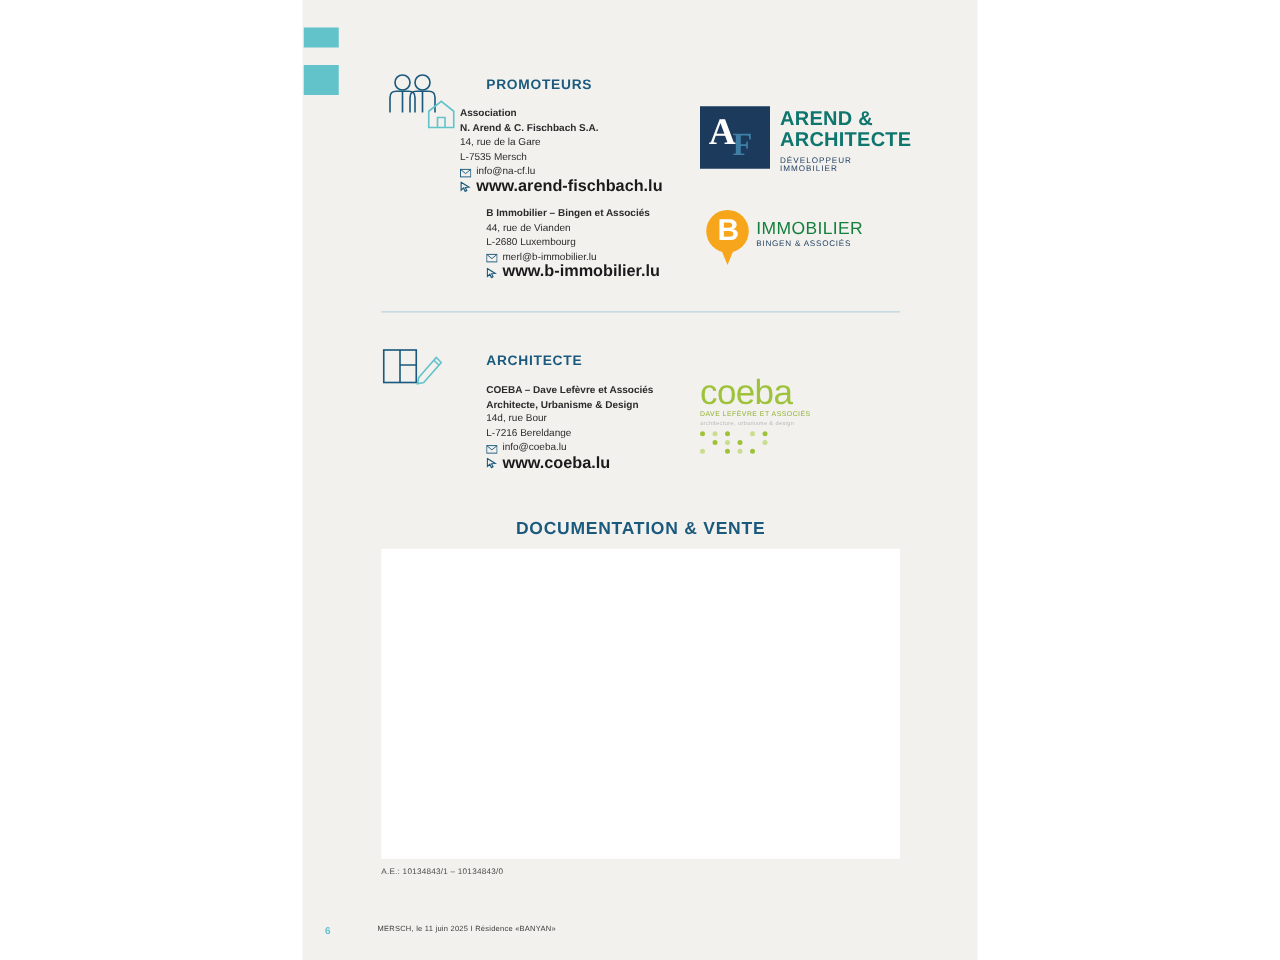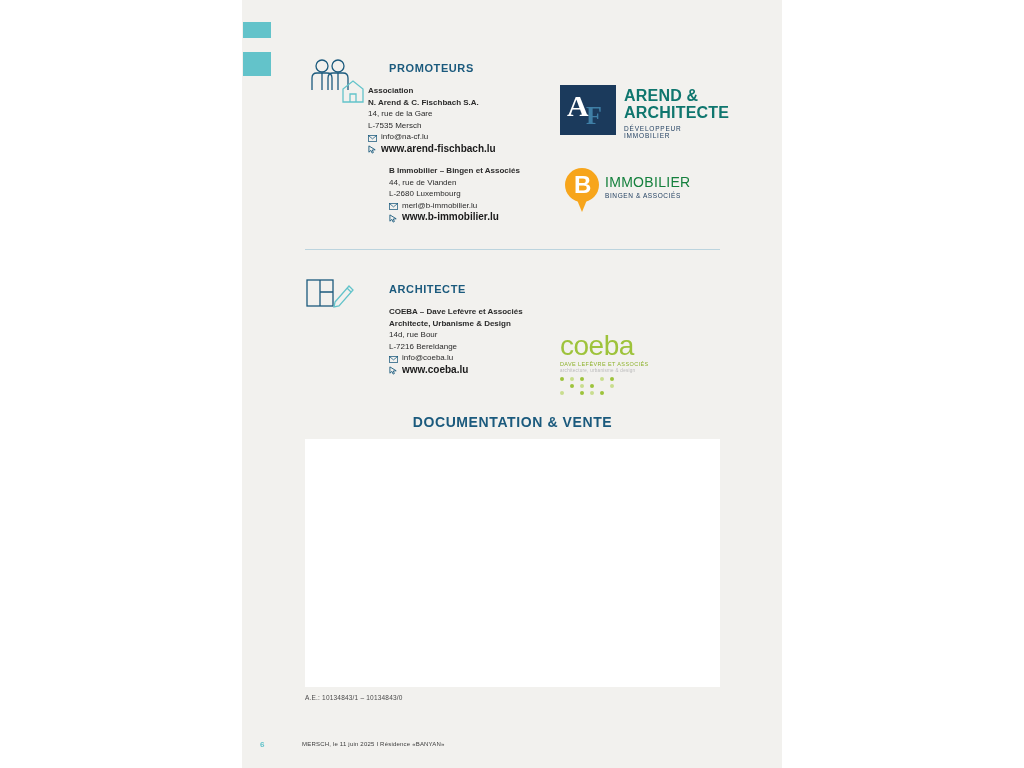--- a/index.html
+++ b/index.html
@@ -64,21 +64,21 @@
     display: inline-block;
     width: 9px;
     height: 9px;
     flex: 0 0 9px;
     color: #1b5a7d;
   }
   .mini-icon svg { display: block; }
 
   .link-bold {
     font-weight: bold;
-    font-size: 10px;
+    font-size: 13px;
     color: #1a1a1a;
   }
 
   
   .sep {
     position: absolute;
     left: 305px;
     top: 249px;
     width: 415px;
     height: 1px;
@@ -183,21 +183,20 @@
     margin-top: 2px;
   }
 
   
   .coeba-logo {
     position: absolute;
     left: 560px;
     top: 300px;
     width: 90px;
     height: 70px;
-    margin-top: 32px;
   }
   .coeba-logo .word {
     font-size: 28px;
     color: #9ec33b;
     font-family: "Liberation Sans", sans-serif;
     letter-spacing: -0.5px;
     line-height: 28px;
   }
   .coeba-logo .sub1 {
     font-size: 5.5px;

